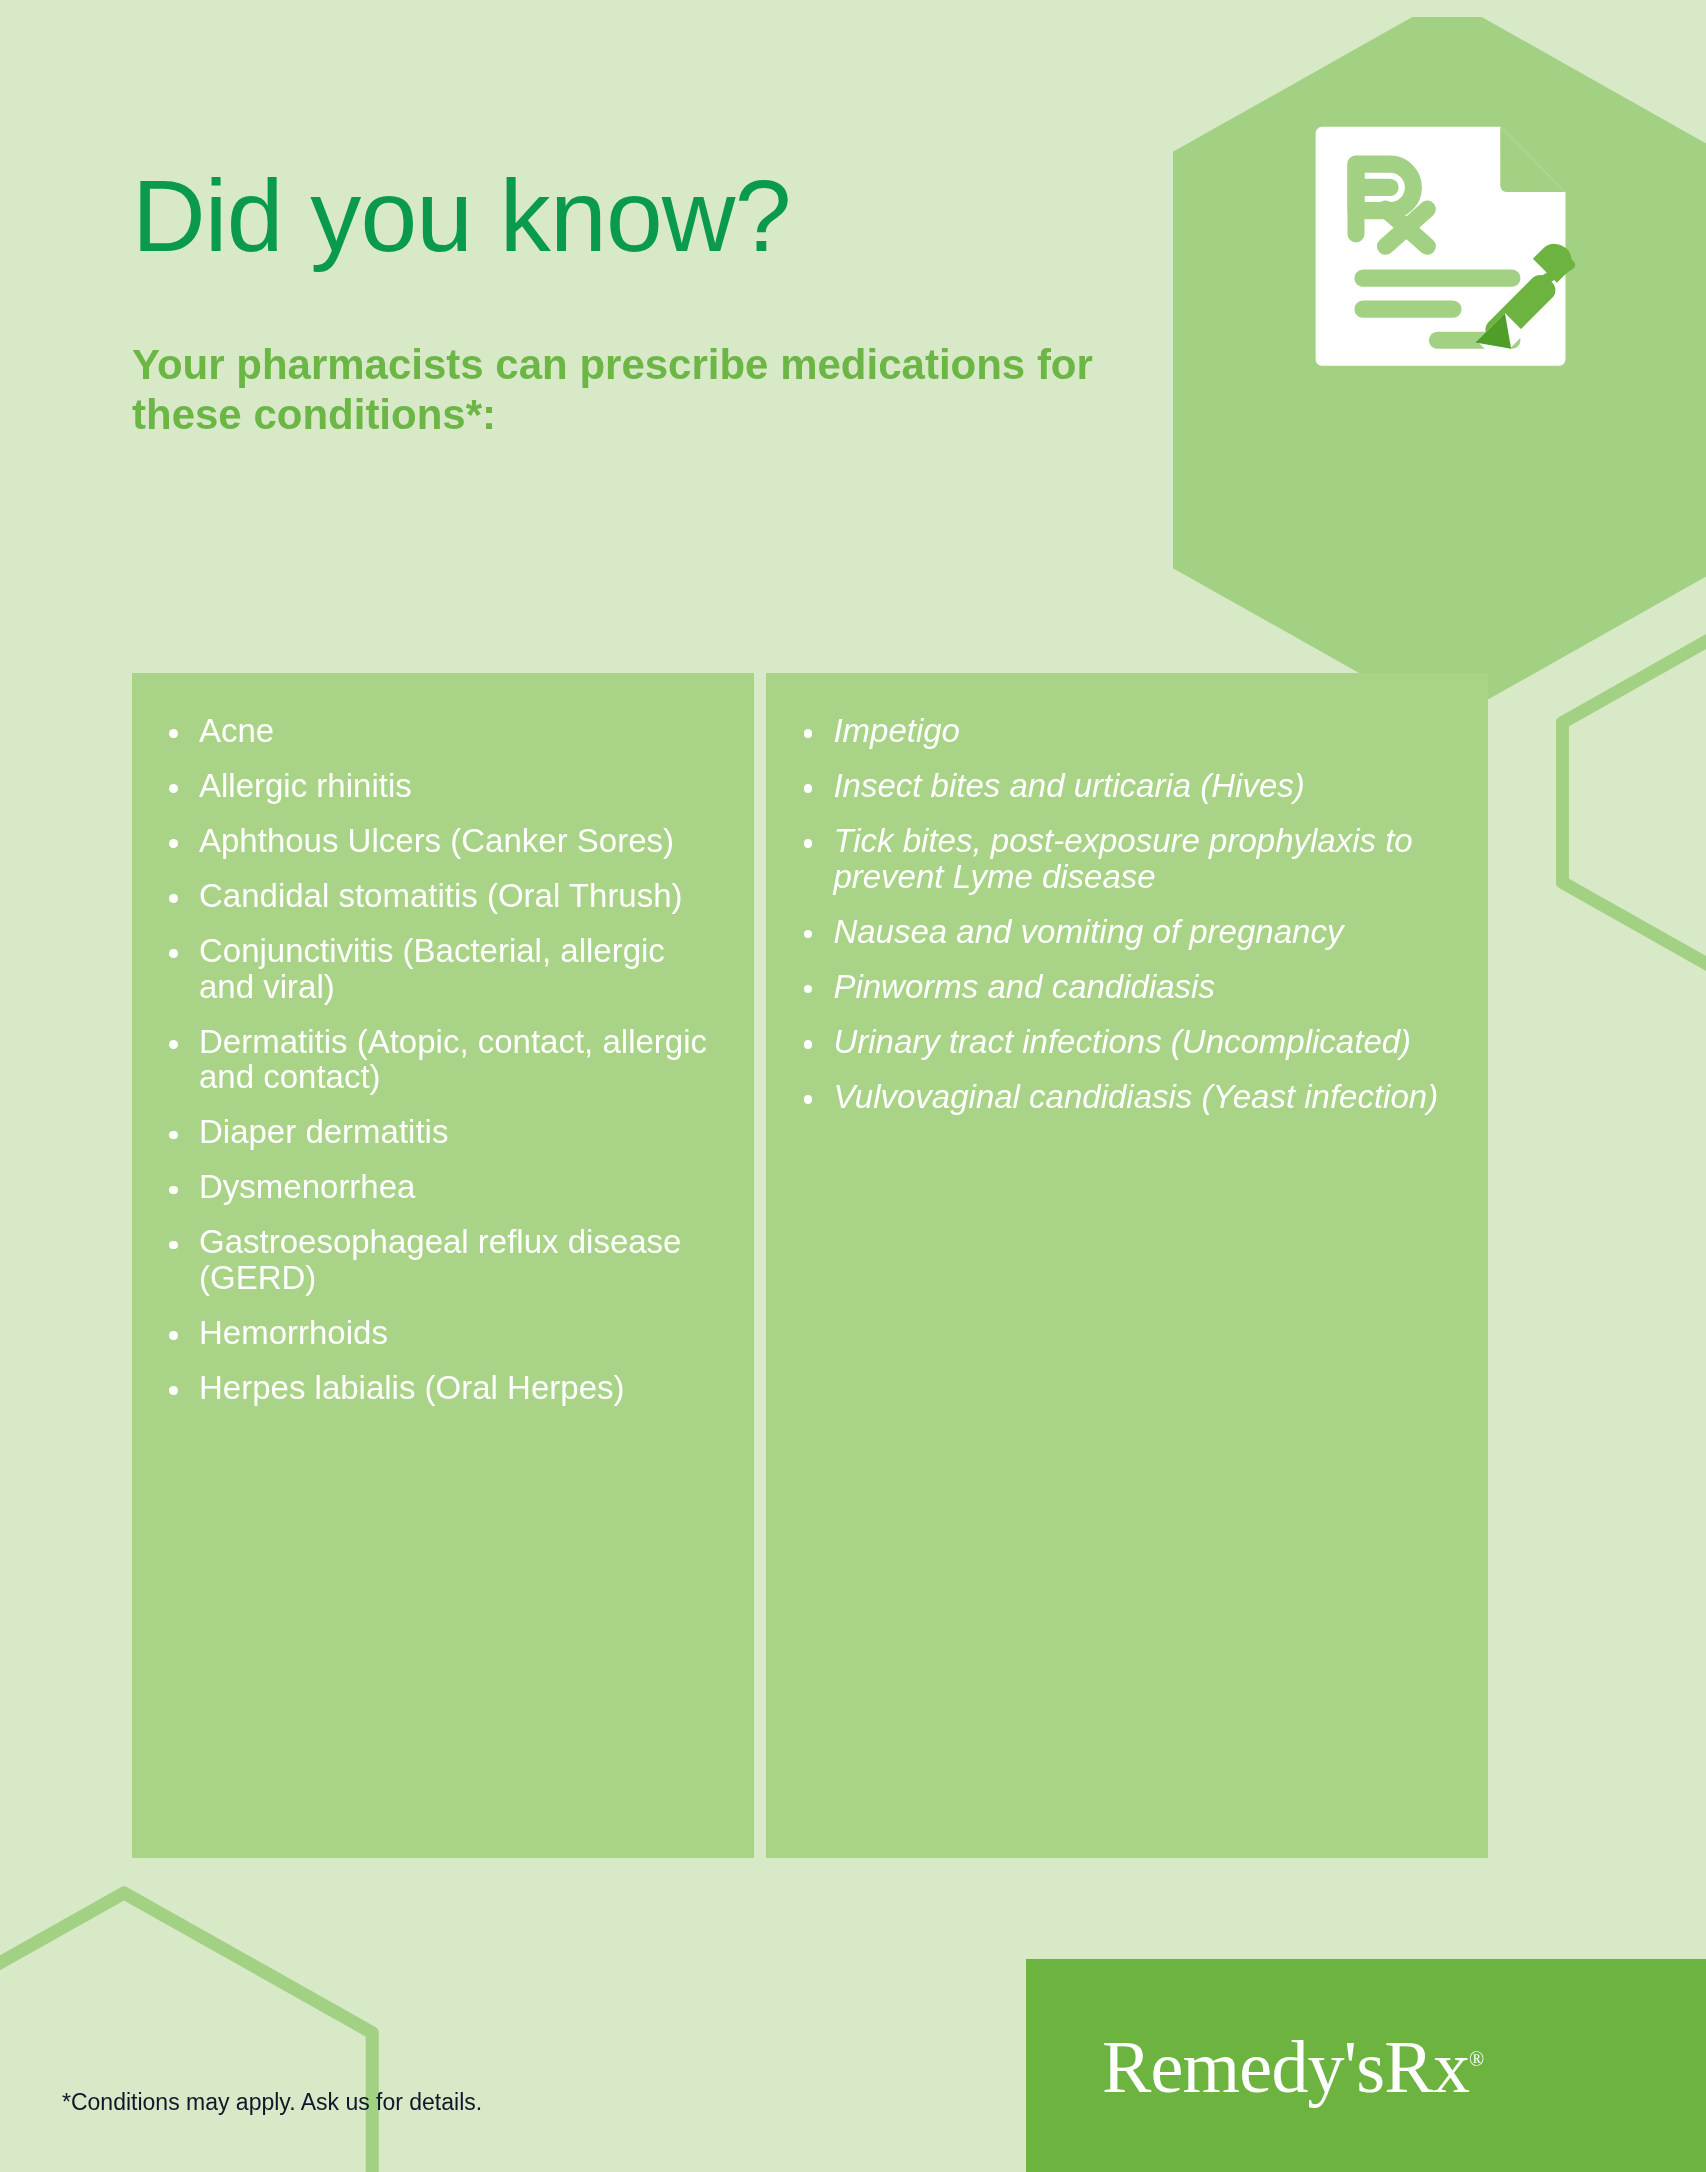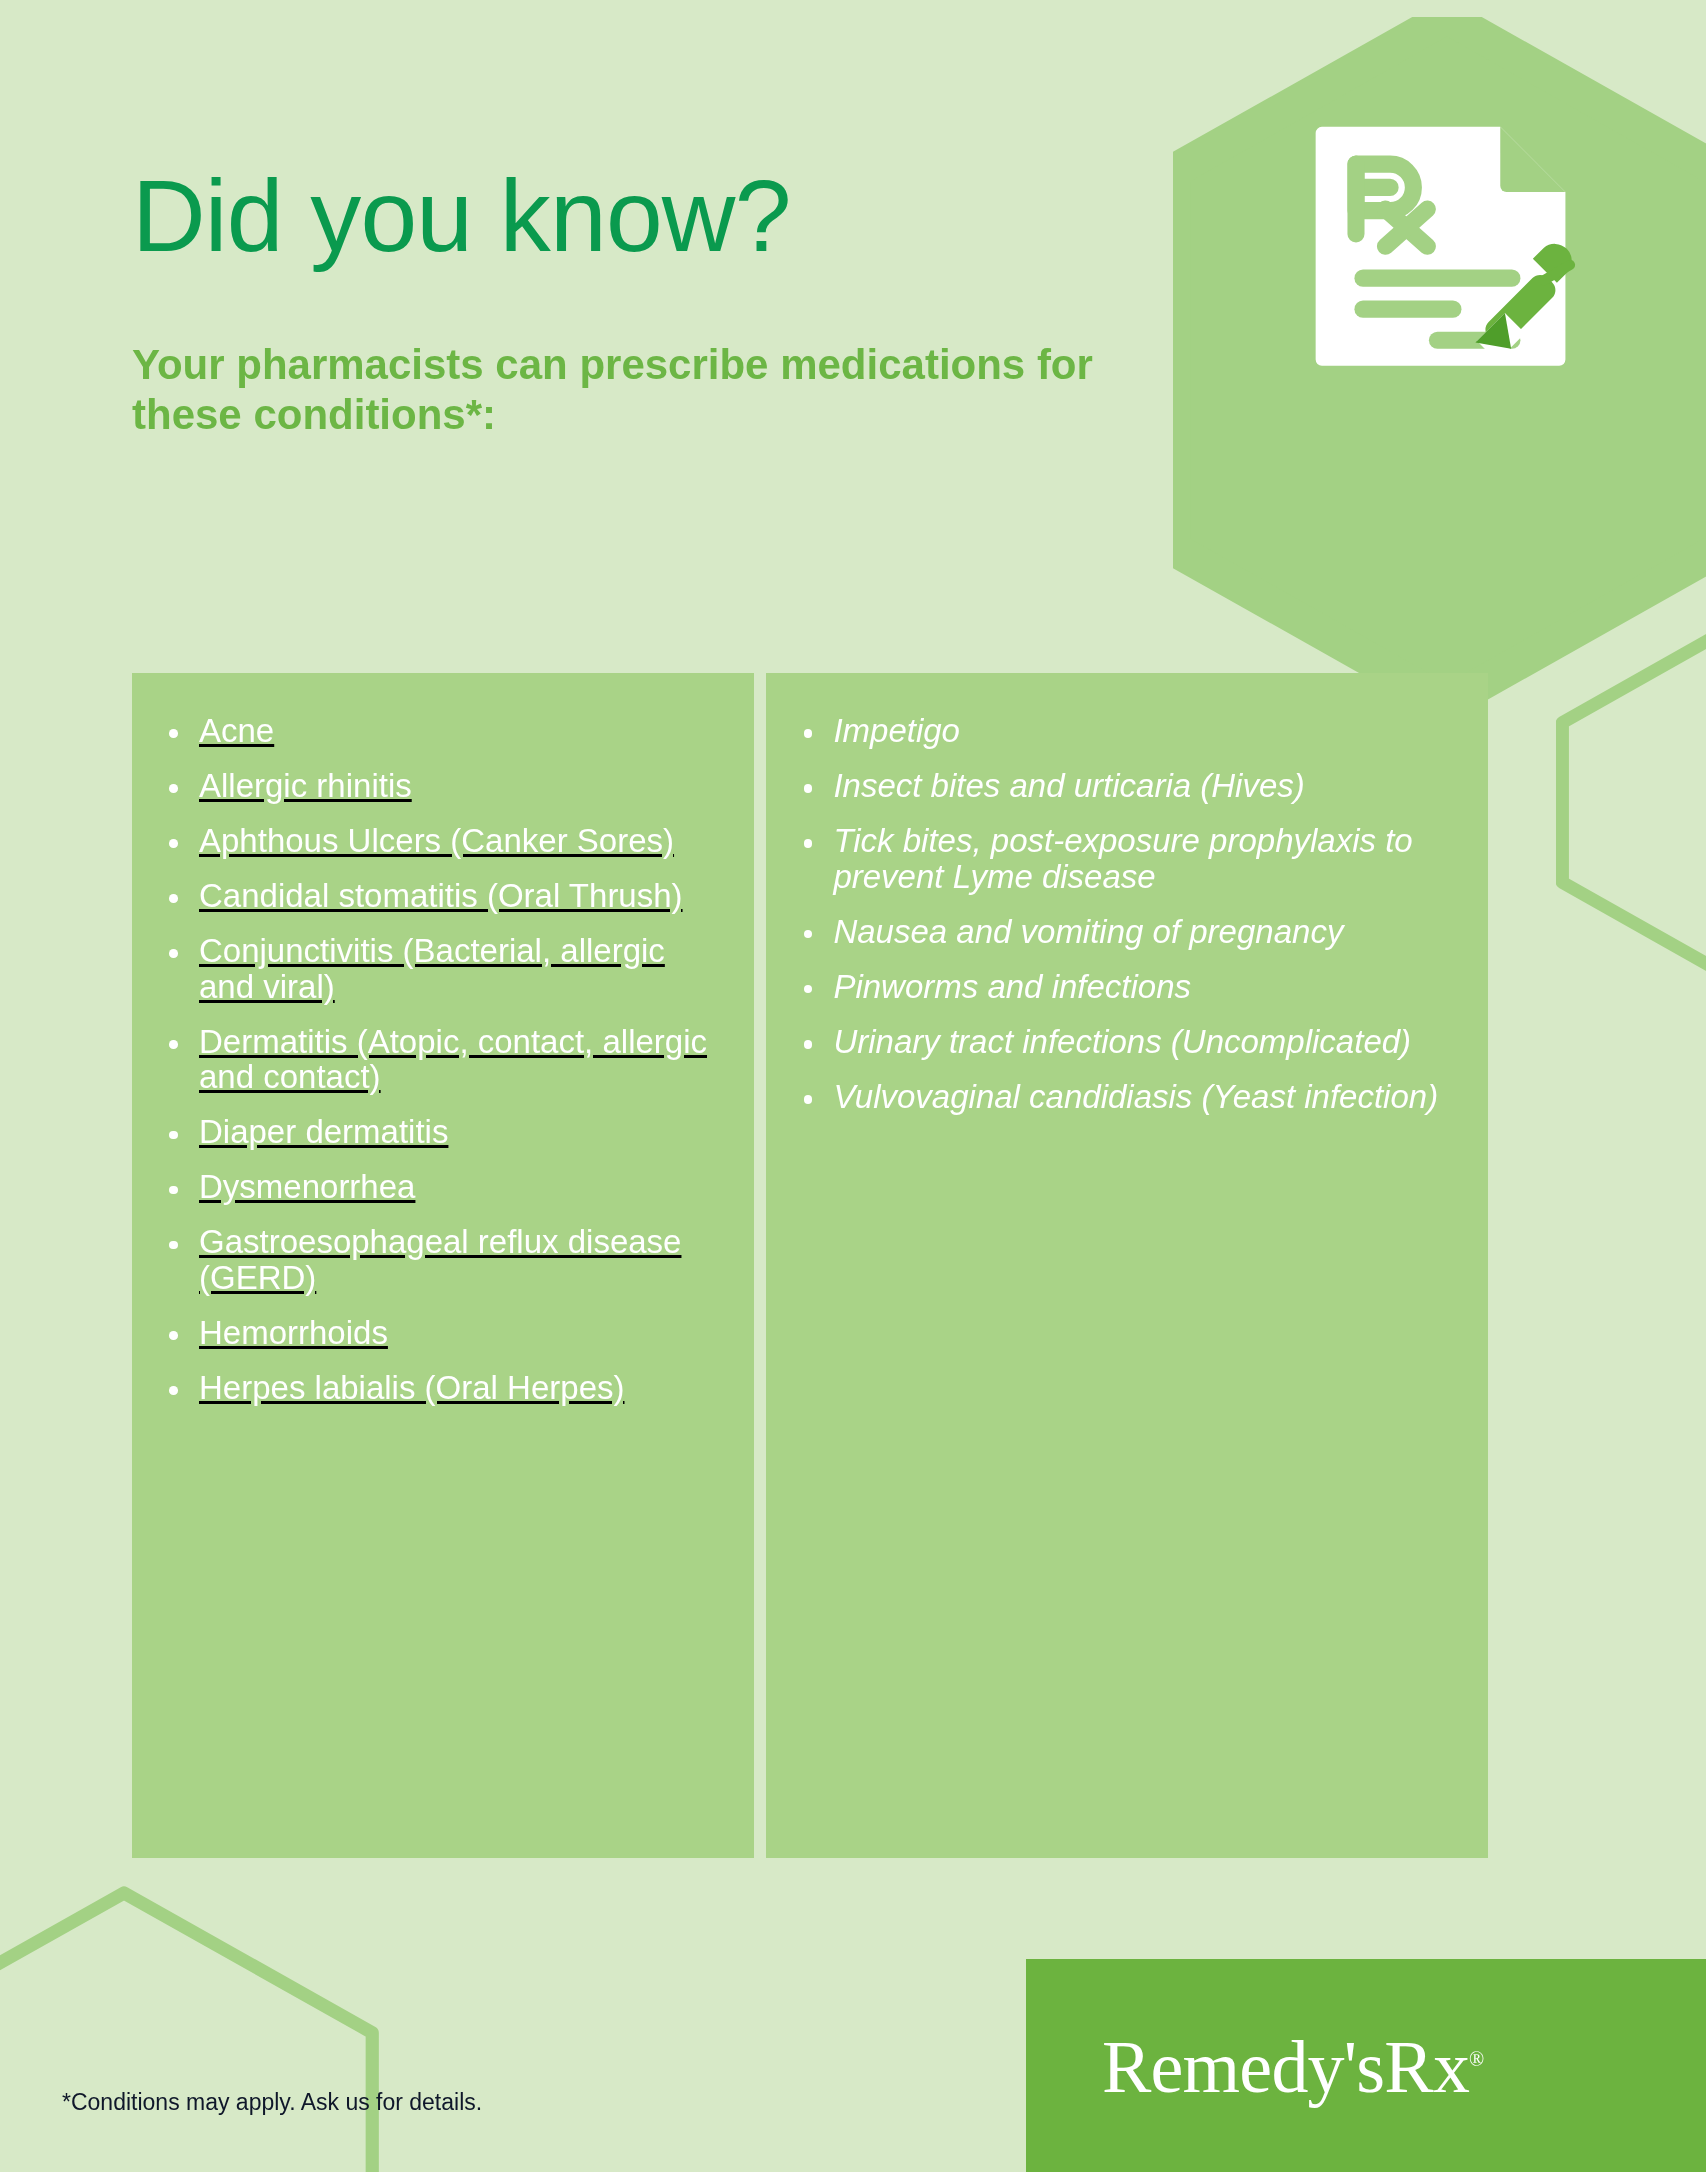--- a/index.html
+++ b/index.html
@@ -55,21 +55,21 @@
     position:absolute;
     left:132px; top:673px;
     width:1443px; height:1185px;
     display:flex;
     gap:12.4px;
   }
   .panel {
     background:#a9d387;
     padding:40px 31px 31px 31px;
   }
-  .panel-left  { width:622px;text-decoration:underline; }
+  .panel-left  { width:622px; }
   .panel-right { width:722px;font-style:italic; }
 
   ul.cond-list { list-style:none; }
   ul.cond-list li {
     position:relative;
     color:#ffffff;
     font-size:33px;
     line-height:1.08;
     padding-left:36px;
     margin-bottom:19.4px;
@@ -176,21 +176,21 @@
         <li>Herpes labialis (Oral Herpes)</li>
       </ul>
   </div>
 
   <div class="panel panel-right">
     <ul class="cond-list" id="list-right">
         <li>Impetigo</li>
         <li>Insect bites and urticaria (Hives)</li>
         <li>Tick bites, post-exposure prophylaxis to prevent Lyme disease</li>
         <li>Nausea and vomiting of pregnancy</li>
-        <li>Pinworms and infections</li>
+        <li>Pinworms and candidiasis</li>
         <li>Urinary tract infections (Uncomplicated)</li>
         <li>Vulvovaginal candidiasis (Yeast infection)</li>
       </ul>
   </div>
 
 </div>
 
 <div class="footnote">*Conditions may apply. Ask us for details.</div>
 
 <div class="brand-block"></div>

